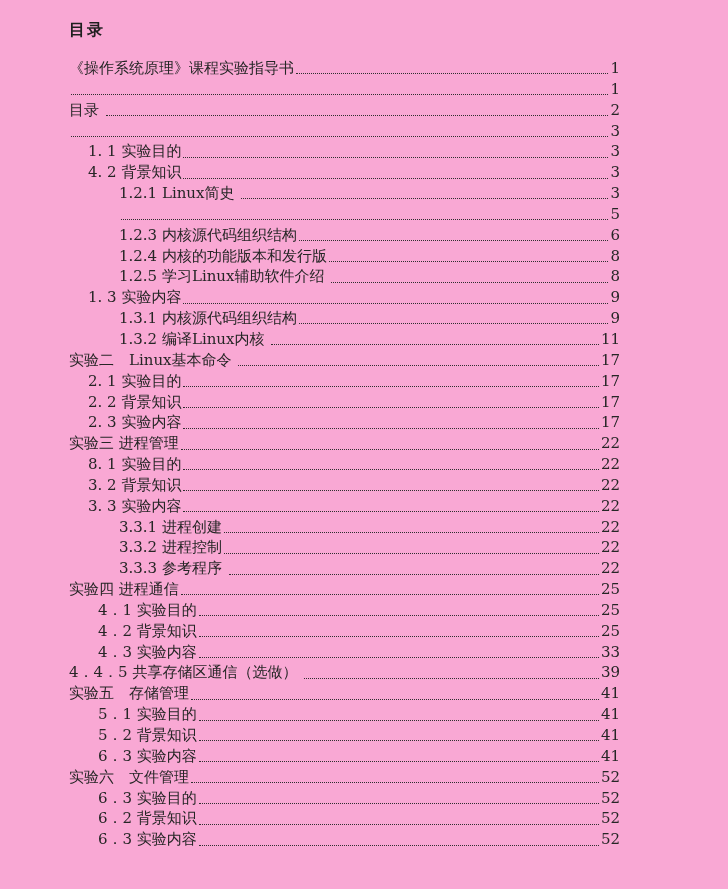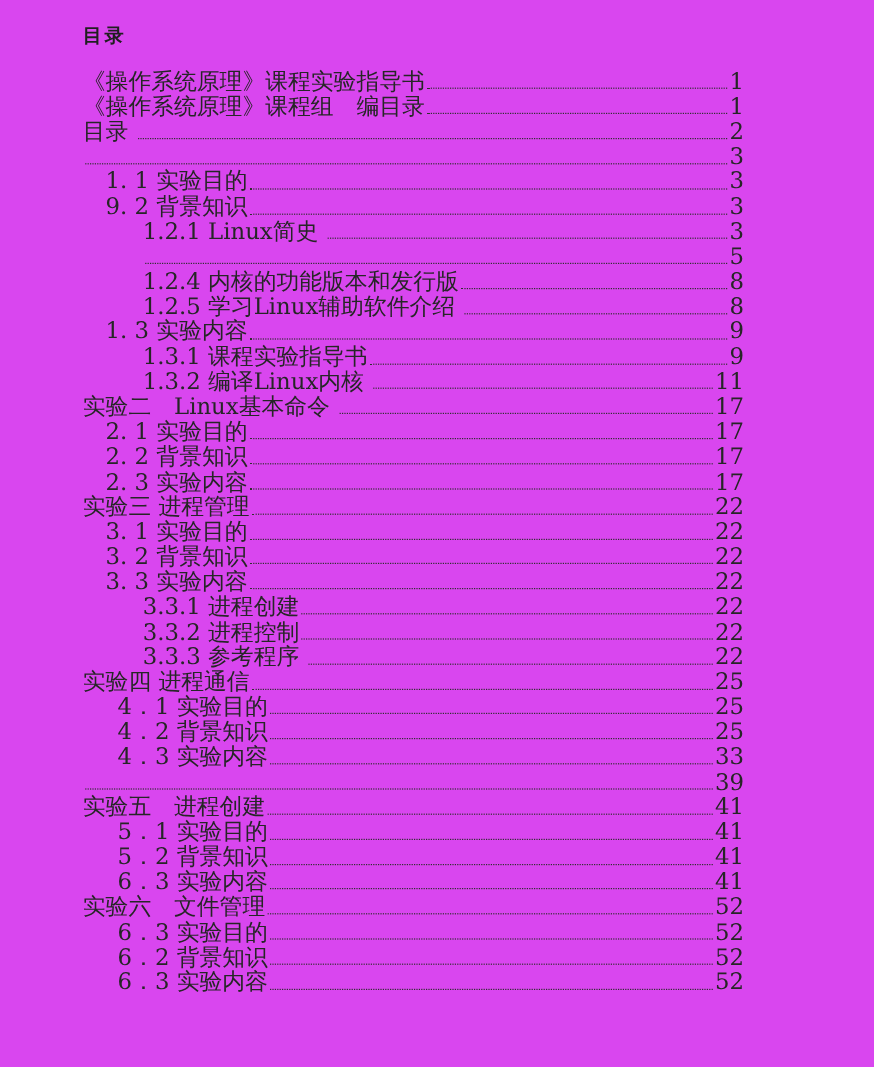--- a/index.html
+++ b/index.html
@@ -12,38 +12,38 @@
     height: 889px;
     overflow: hidden;
     font-family: "DejaVu Serif", "Liberation Serif", serif;
     color: #262626;
   }
   .doc-page {
     box-sizing: border-box;
     width: 728px;
     height: 889px;
     padding: 18px 108px 0 69px;
-    background: #d946ef;
+    background: #f9a8d4;
   }
   .doc-heading {
     font-size: 16px;
     font-weight: 600;
     letter-spacing: 2px;
     line-height: 24px;
     color: #1f1f1f;
     white-space: pre;
   }
   .toc-list {
     margin-top: 16px;
   }
   .toc-row {
     display: flex;
     align-items: flex-start;
     height: 20.85px;
-    font-size: 19px;
+    font-size: 15px;
     line-height: 20.85px;
     white-space: pre;
   }
   .toc-row.level-1  { padding-left: 0; }
   .toc-row.level-2  { padding-left: 19px; }
   .toc-row.level-2b { padding-left: 29px; }
   .toc-row.level-3  { padding-left: 50px; }
   .toc-label {
     flex: 0 0 auto;
     white-space: pre;
@@ -69,69 +69,73 @@
 <div class="doc-page">
   <div class="doc-heading">目录</div>
 
   <div class="toc-list">
       <div class="toc-row level-1">
     <span class="toc-label">《操作系统原理》课程实验指导书</span>
     <span class="toc-leader"></span>
     <span class="toc-page">1</span>
   </div>
       <div class="toc-row level-1">
-    <span class="toc-label">《操作系统原理》课程组　编目录</span>
     <span class="toc-leader"></span>
     <span class="toc-page">1</span>
   </div>
       <div class="toc-row level-1">
     <span class="toc-label">目录 </span>
     <span class="toc-leader"></span>
     <span class="toc-page">2</span>
   </div>
       <div class="toc-row level-1">
     <span class="toc-leader"></span>
     <span class="toc-page">3</span>
   </div>
       <div class="toc-row level-2">
     <span class="toc-label">1. 1 实验目的</span>
     <span class="toc-leader"></span>
     <span class="toc-page">3</span>
   </div>
       <div class="toc-row level-2">
-    <span class="toc-label">9. 2 背景知识</span>
+    <span class="toc-label">4. 2 背景知识</span>
     <span class="toc-leader"></span>
     <span class="toc-page">3</span>
   </div>
       <div class="toc-row level-3">
     <span class="toc-label">1.2.1 Linux简史 </span>
     <span class="toc-leader"></span>
     <span class="toc-page">3</span>
   </div>
       <div class="toc-row level-3">
     <span class="toc-leader"></span>
     <span class="toc-page">5</span>
   </div>
       <div class="toc-row level-3">
+    <span class="toc-label">1.2.3 内核源代码组织结构</span>
+    <span class="toc-leader"></span>
+    <span class="toc-page">6</span>
+  </div>
+      <div class="toc-row level-3">
     <span class="toc-label">1.2.4 内核的功能版本和发行版</span>
     <span class="toc-leader"></span>
     <span class="toc-page">8</span>
   </div>
       <div class="toc-row level-3">
     <span class="toc-label">1.2.5 学习Linux辅助软件介绍 </span>
     <span class="toc-leader"></span>
     <span class="toc-page">8</span>
   </div>
       <div class="toc-row level-2">
     <span class="toc-label">1. 3 实验内容</span>
     <span class="toc-leader"></span>
     <span class="toc-page">9</span>
   </div>
       <div class="toc-row level-3">
-    <span class="toc-label">1.3.1 课程实验指导书</span>
+    <span class="toc-label">1.3.1 内核源代码组织结构</span>
     <span class="toc-leader"></span>
     <span class="toc-page">9</span>
   </div>
       <div class="toc-row level-3">
     <span class="toc-label">1.3.2 编译Linux内核 </span>
     <span class="toc-leader"></span>
     <span class="toc-page">11</span>
   </div>
       <div class="toc-row level-1">
     <span class="toc-label">实验二　Linux基本命令 </span>
@@ -152,21 +156,21 @@
     <span class="toc-label">2. 3 实验内容</span>
     <span class="toc-leader"></span>
     <span class="toc-page">17</span>
   </div>
       <div class="toc-row level-1">
     <span class="toc-label">实验三 进程管理</span>
     <span class="toc-leader"></span>
     <span class="toc-page">22</span>
   </div>
       <div class="toc-row level-2">
-    <span class="toc-label">3. 1 实验目的</span>
+    <span class="toc-label">8. 1 实验目的</span>
     <span class="toc-leader"></span>
     <span class="toc-page">22</span>
   </div>
       <div class="toc-row level-2">
     <span class="toc-label">3. 2 背景知识</span>
     <span class="toc-leader"></span>
     <span class="toc-page">22</span>
   </div>
       <div class="toc-row level-2">
     <span class="toc-label">3. 3 实验内容</span>
@@ -202,25 +206,26 @@
     <span class="toc-label">4．2 背景知识</span>
     <span class="toc-leader"></span>
     <span class="toc-page">25</span>
   </div>
       <div class="toc-row level-2b">
     <span class="toc-label">4．3 实验内容</span>
     <span class="toc-leader"></span>
     <span class="toc-page">33</span>
   </div>
       <div class="toc-row level-1">
+    <span class="toc-label">4．4．5 共享存储区通信（选做） </span>
     <span class="toc-leader"></span>
     <span class="toc-page">39</span>
   </div>
       <div class="toc-row level-1">
-    <span class="toc-label">实验五　进程创建</span>
+    <span class="toc-label">实验五　存储管理</span>
     <span class="toc-leader"></span>
     <span class="toc-page">41</span>
   </div>
       <div class="toc-row level-2b">
     <span class="toc-label">5．1 实验目的</span>
     <span class="toc-leader"></span>
     <span class="toc-page">41</span>
   </div>
       <div class="toc-row level-2b">
     <span class="toc-label">5．2 背景知识</span>

